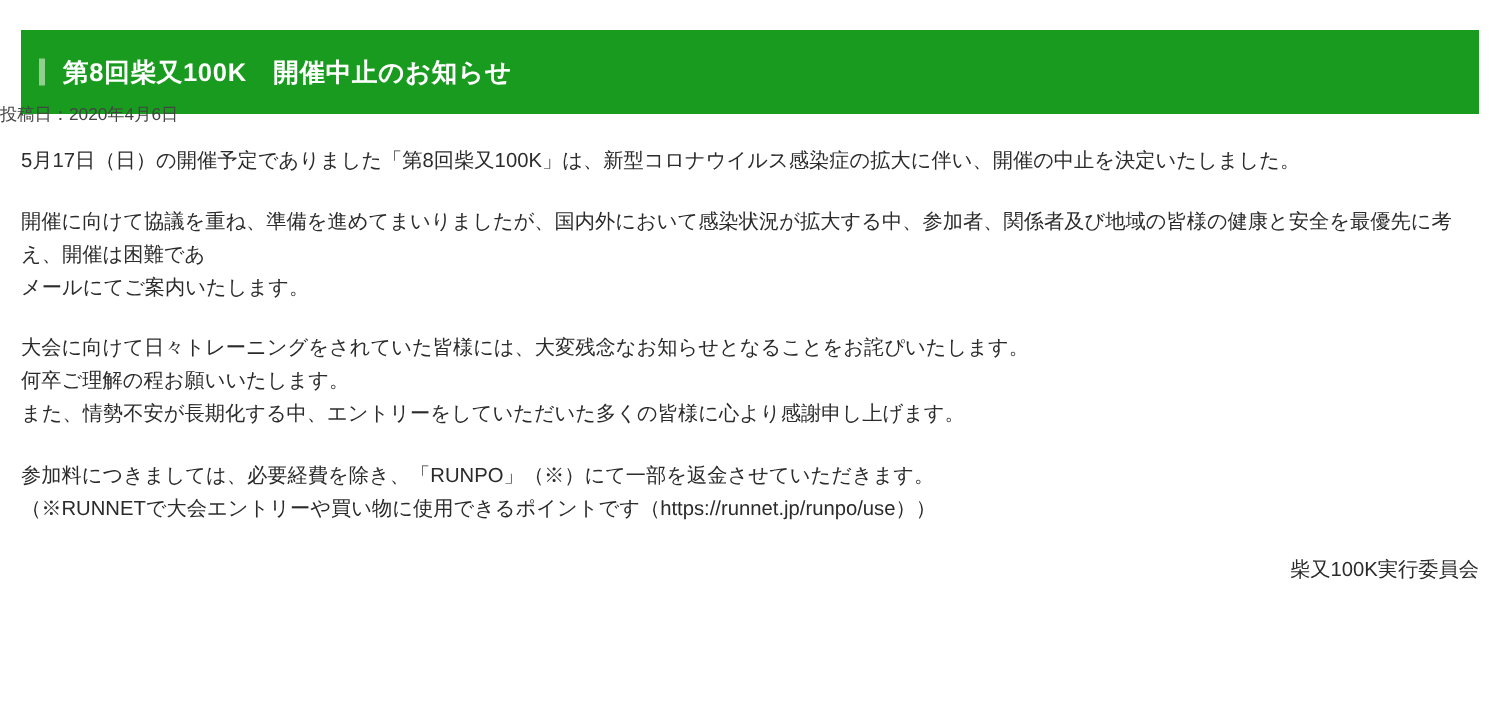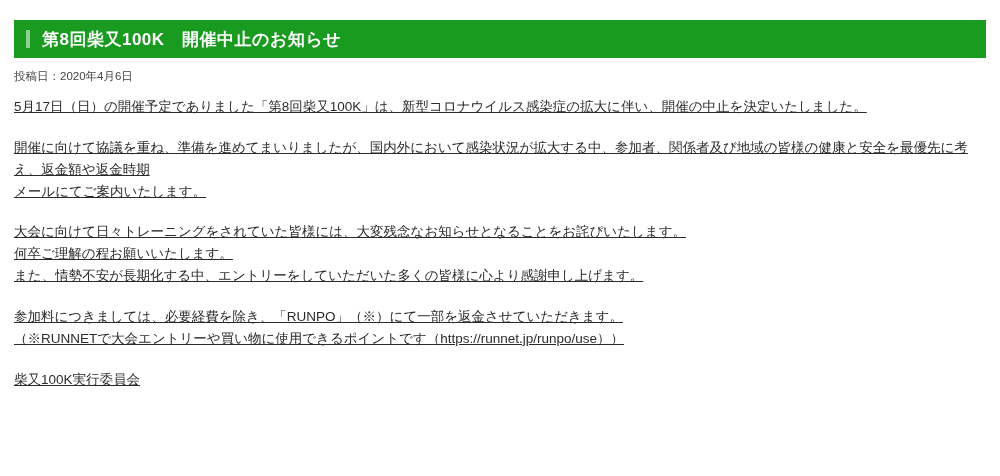--- a/index.html
+++ b/index.html
@@ -18,21 +18,21 @@
     width: 1000px;
     height: 476px;
     position: relative;
     background: #ffffff;
   }
   .header-bar {
     position: absolute;
     left: 14px;
     top: 20px;
     width: 972px;
-    height: 38px;
+    height: 56px;
     background: #199b1f;
     display: flex;
     align-items: center;
   }
   .header-accent {
     width: 4px;
     height: 18px;
     background: #8fd08f;
     margin-left: 12px;
     margin-right: 12px;
@@ -40,43 +40,43 @@
   }
   .header-title {
     color: #ffffff;
     font-size: 17px;
     font-weight: bold;
     letter-spacing: 0.5px;
     white-space: nowrap;
   }
   .meta {
     position: absolute;
-    left: 14px;
+    left: 0;
     top: 69px;
     font-size: 11.5px;
     color: #444444;
   }
   .body-text {
     position: absolute;
     left: 14px;
     top: 96px;
     width: 972px;
     font-size: 13.5px;
     line-height: 1.62;
     color: #2b2b2b;
   }
   .para {
     margin: 0 0 19px 0;
   }
   .para.tight {
     margin-bottom: 0;
+    text-align: right;
   }
   .line {
     display: block;
-    text-decoration: underline;
   }
 </style>
 </head>
 <body>
 
 <div class="page">
 
   <div class="header-bar">
     <div class="header-accent"></div>
     <div class="header-title">第8回柴又100K　開催中止のお知らせ</div>
@@ -84,21 +84,21 @@
 
   <div class="meta">投稿日：2020年4月6日</div>
 
   <div class="body-text">
 
     <p class="para">
       <span class="line">5月17日（日）の開催予定でありました「第8回柴又100K」は、新型コロナウイルス感染症の拡大に伴い、開催の中止を決定いたしました。</span>
     </p>
 
     <p class="para">
-      <span class="line">開催に向けて協議を重ね、準備を進めてまいりましたが、国内外において感染状況が拡大する中、参加者、関係者及び地域の皆様の健康と安全を最優先に考え、返金額や返金時期</span>
+      <span class="line">開催に向けて協議を重ね、準備を進めてまいりましたが、国内外において感染状況が拡大する中、参加者、関係者及び地域の皆様の健康と安全を最優先に考え、開催は困難であ</span>
       <span class="line">メールにてご案内いたします。</span>
     </p>
 
     <p class="para">
       <span class="line">大会に向けて日々トレーニングをされていた皆様には、大変残念なお知らせとなることをお詫ぴいたします。</span>
       <span class="line">何卒ご理解の程お願いいたします。</span>
       <span class="line">また、情勢不安が長期化する中、エントリーをしていただいた多くの皆様に心より感謝申し上げます。</span>
     </p>
 
     <p class="para">

